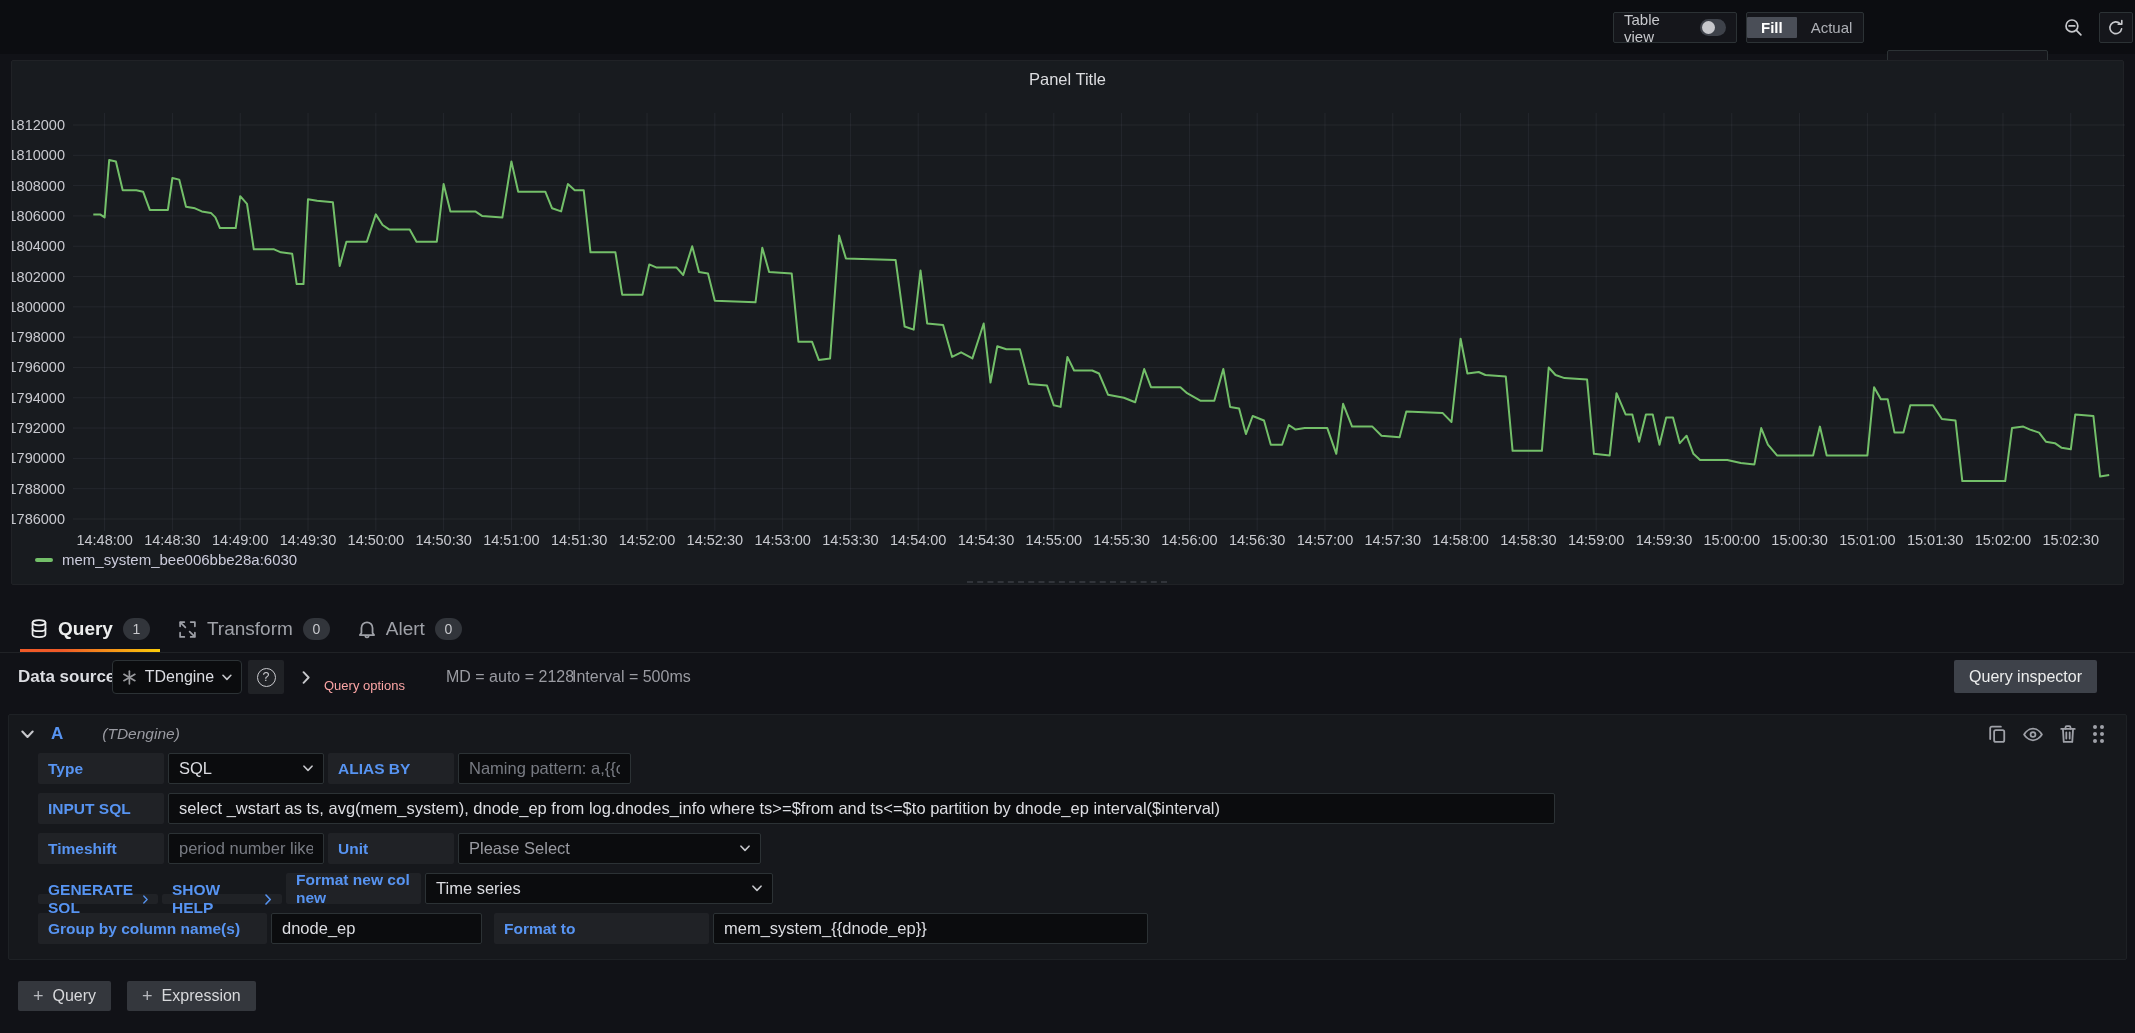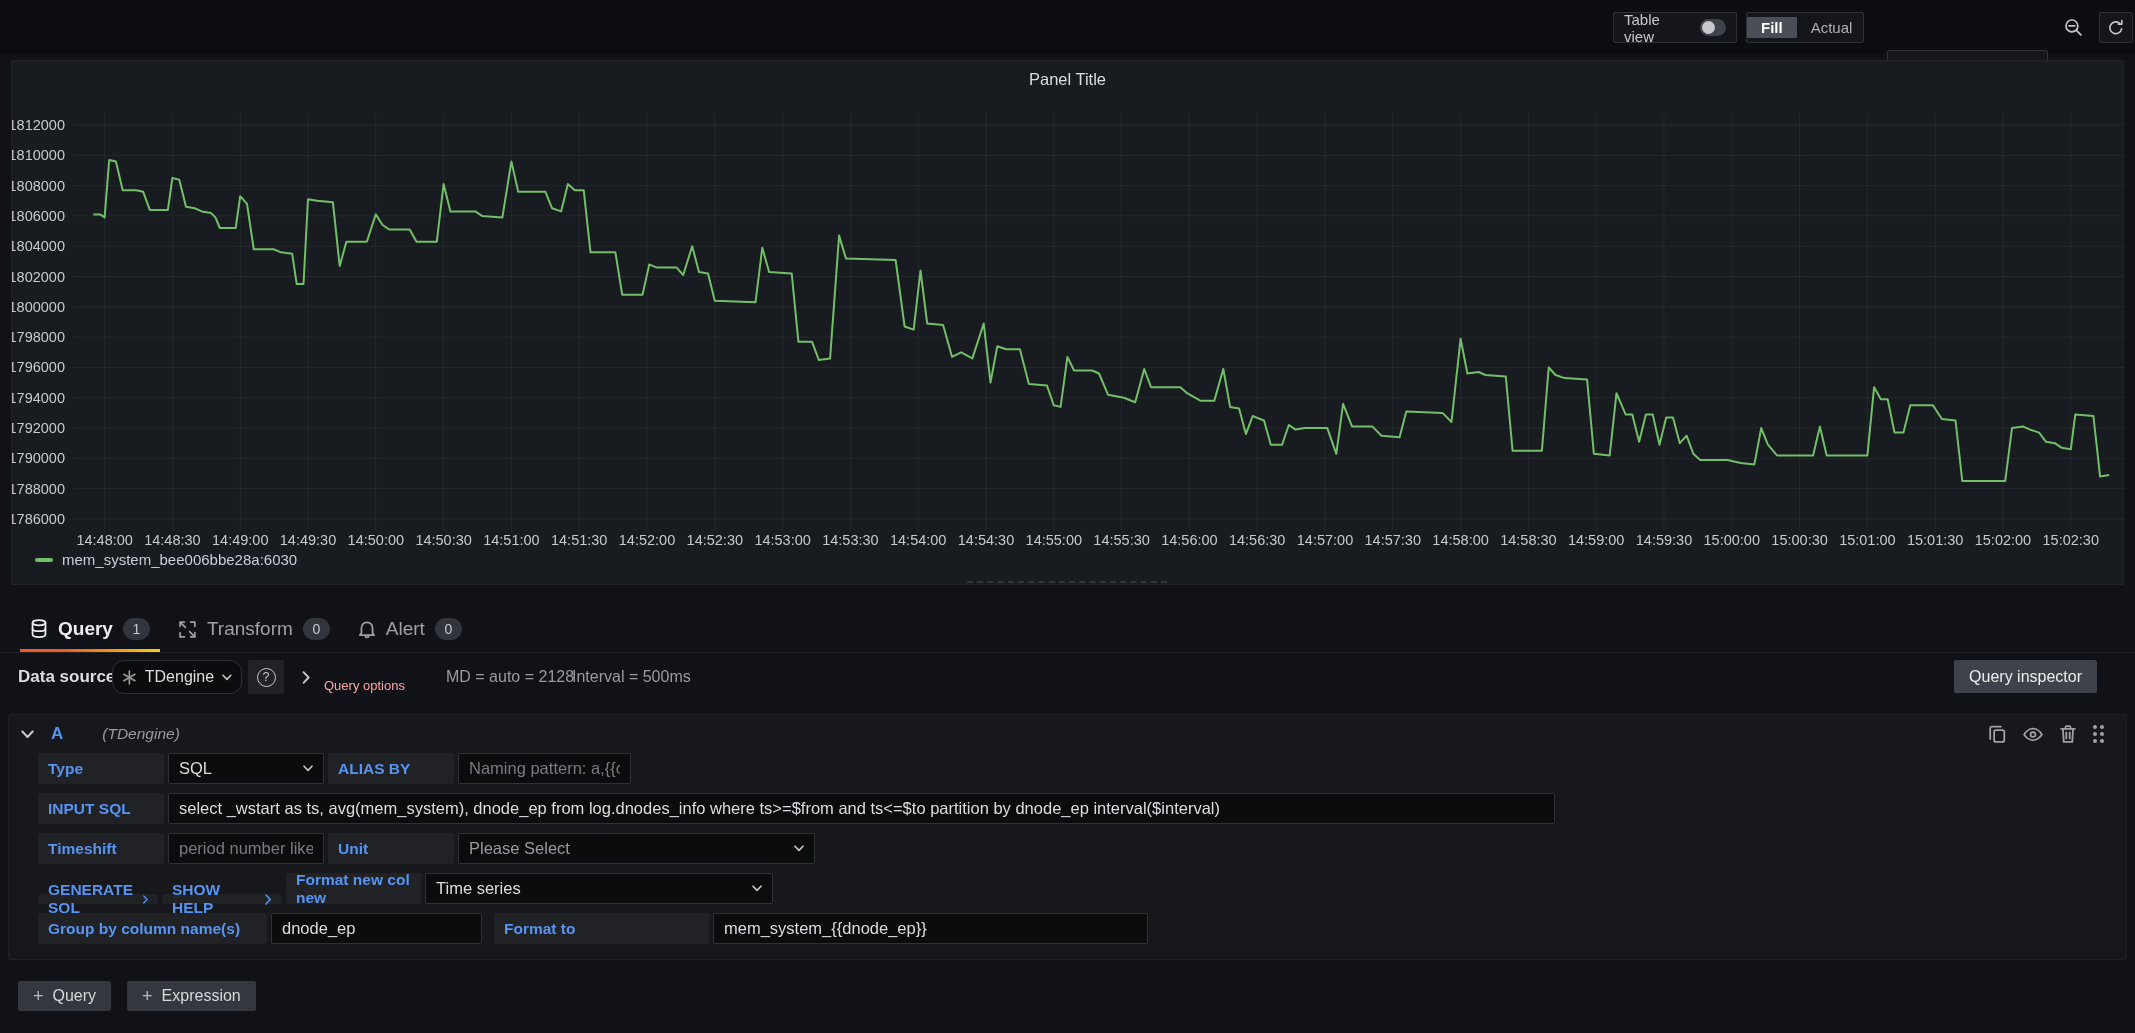--- a/index.html
+++ b/index.html
@@ -48,21 +48,21 @@
                 display:flex; align-items:center; justify-content:center; font-size:14px; color:#c7c8cc; }
   .tab.active::after { content:""; position:absolute; left:4px; right:4px; bottom:0; height:3px;
                        background:linear-gradient(90deg,#f05a28 30%,#fbca0a 99%); }
   .tab .ic * { stroke:#9fa1a8; }
   .tab.active .ic * { stroke:#eceded; }
 
   
   .ds-row { position:absolute; left:0; top:658px; width:2135px; height:40px; }
   .ds-label { position:absolute; left:18px; top:9px; font-size:17px; font-weight:bold; color:#dcdde2; }
   .ds-picker { position:absolute; left:112px; top:2px; width:130px; height:34px; background:#0b0c0e;
-               border:1px solid #2c3235; border-radius:12px; display:flex; align-items:center; padding:0 9px; gap:8px; }
+               border:1px solid #2c3235; border-radius:4px; display:flex; align-items:center; padding:0 9px; gap:8px; }
   .ds-name { font-size:16px; color:#dcdde2; flex:1; }
   .ds-help { position:absolute; left:248px; top:2px; width:36px; height:34px; background:#202226; border-radius:2px;
              display:flex; align-items:center; justify-content:center; }
   .help-circ { width:19px; height:19px; border:1.5px solid #c7c8cc; border-radius:50%; display:flex;
                align-items:center; justify-content:center; font-size:12.5px; color:#c7c8cc; }
   .qo-chev { position:absolute; left:302px; top:13px; }
   .qo-link { position:absolute; left:324px; top:20px; font-size:13px; font-weight:500; color:#fca5a5; cursor:pointer; }
   .md-text { position:absolute; left:446px; top:10px; font-size:16px; color:#9a9ba2; }
   .intv-text { position:absolute; left:572px; top:10px; font-size:16px; color:#9a9ba2; }
   .qinspector { position:absolute; right:38px; top:2px; height:33px; background:#3e424a; border-radius:2px;
@@ -83,21 +83,21 @@
   .flabel { background:#202226; border-radius:2px; display:flex; align-items:center; padding:0 10px;
             font-size:15.5px; font-weight:bold; color:#5794f2; }
   .flabel.link { cursor:pointer; justify-content:space-between;margin-top:21px; }
   .w126 { width:126px; } .w120 { width:120px; } .w135 { width:135px; } .w229 { width:229px; } .w215 { width:215px; }
   .finput { background:#0b0c0e; border:1px solid #2c3235; border-radius:2px; color:#dcdde2;
             font-size:16.5px; font-family:"Liberation Sans","DejaVu Sans",sans-serif; padding:0 10px; outline:none; }
   .finput::placeholder { color:#787b83; }
   .fselect { background:#0b0c0e; border:1px solid #2c3235; border-radius:2px; display:flex; align-items:center;
              justify-content:space-between; padding:0 10px; font-size:16.5px; color:#dcdde2; cursor:pointer; }
   .sql-input { width:1387px; }
-  .i156 { width:156px; } .i173 { width:173px; } .s357 { width:357px; } .s348 { width:348px;gap:16px; } .i211 { width:211px; } .i435 { width:435px; }
+  .i156 { width:156px; } .i173 { width:173px; } .s357 { width:303px; } .s348 { width:348px;gap:16px; } .i211 { width:211px; } .i435 { width:435px; }
   .ml8 { margin-left:8px; }
 
   
   .footer { position:absolute; left:18px; top:981px; display:flex; gap:16px; }
   .addbtn { height:30px; background:#34373d; border-radius:2px; display:flex; align-items:center; gap:9px;
             padding:0 15px; font-size:16px; font-weight:500; color:#d8d9dc; cursor:pointer; }
   .addbtn .plus { font-size:18px; color:#b7b9be; font-weight:400; }
 </style>
 </head>
 <body>

